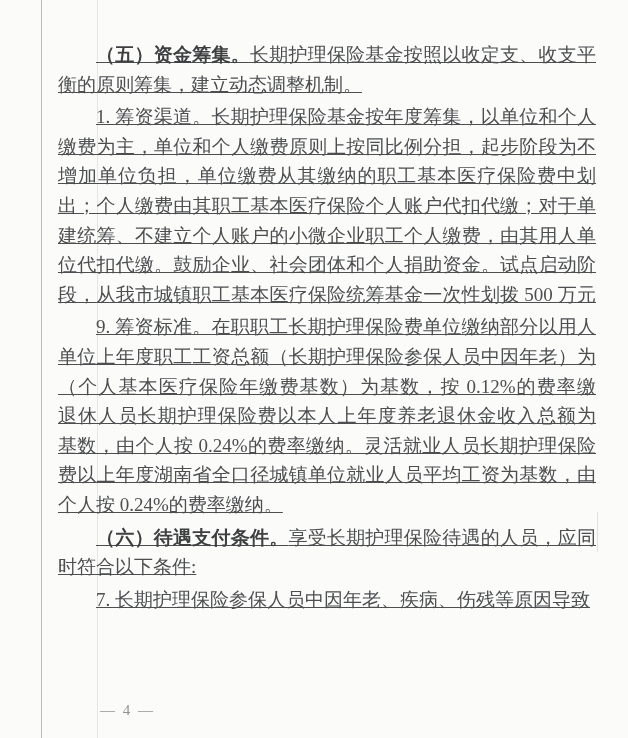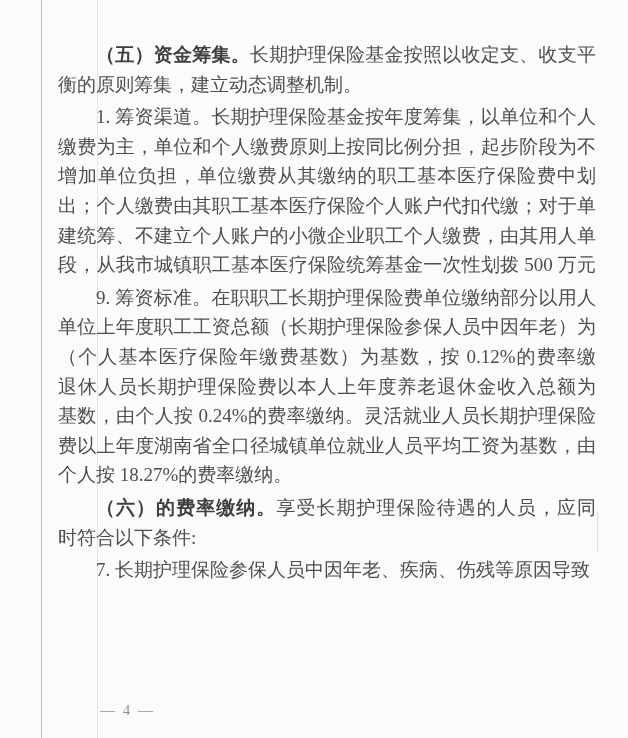--- a/index.html
+++ b/index.html
@@ -19,20 +19,21 @@
     background: rgba(150,150,150,0.25);
   }
   .text-block {
     position: absolute;
     left: 58px;
     top: 40px;
     width: 538px;
     font-size: 19px;
     color: #4d4e50;
     text-rendering: optimizeLegibility;
+    text-decoration: underline;
   }
   .para { margin: 0 0 3px 0; }
   .line {
     height: 29.6px;
     line-height: 29.6px;
     text-align: justify;
     text-justify: inter-ideograph;
     overflow: hidden;
   }
   .line.just { text-align-last: justify; }
@@ -58,33 +59,34 @@
       <div class="para">
         <div class="line indent just"><span class="b">（五）资金筹集。</span><span>长期护理保险基金按照以收定支、收支平</span></div>
         <div class="line"><span>衡的原则筹集，建立动态调整机制。</span></div>
       </div>
       <div class="para">
         <div class="line indent just"><span>1. 筹资渠道。长期护理保险基金按年度筹集，以单位和个人</span></div>
         <div class="line just"><span>缴费为主，单位和个人缴费原则上按同比例分担，起步阶段为不</span></div>
         <div class="line just"><span>增加单位负担，单位缴费从其缴纳的职工基本医疗保险费中划</span></div>
         <div class="line just"><span>出；个人缴费由其职工基本医疗保险个人账户代扣代缴；对于单</span></div>
         <div class="line just"><span>建统筹、不建立个人账户的小微企业职工个人缴费，由其用人单</span></div>
+        <div class="line just"><span>位代扣代缴。鼓励企业、社会团体和个人捐助资金。试点启动阶</span></div>
         <div class="line just"><span>段，从我市城镇职工基本医疗保险统筹基金一次性划拨 500 万元</span></div>
       </div>
       <div class="para">
         <div class="line indent just"><span>9. 筹资标准。在职职工长期护理保险费单位缴纳部分以用人</span></div>
         <div class="line just"><span>单位上年度职工工资总额（长期护理保险参保人员中因年老）为基</span></div>
         <div class="line just"><span>（个人基本医疗保险年缴费基数）为基数，按 0.12%的费率缴纳。</span></div>
         <div class="line just"><span>退休人员长期护理保险费以本人上年度养老退休金收入总额为</span></div>
         <div class="line just"><span>基数，由个人按 0.24%的费率缴纳。灵活就业人员长期护理保险</span></div>
         <div class="line just"><span>费以上年度湖南省全口径城镇单位就业人员平均工资为基数，由</span></div>
-        <div class="line"><span>个人按 18.27%的费率缴纳。</span></div>
+        <div class="line"><span>个人按 0.24%的费率缴纳。</span></div>
       </div>
       <div class="para">
-        <div class="line indent just"><span class="b">（六）的费率缴纳。</span><span>享受长期护理保险待遇的人员，应同</span></div>
+        <div class="line indent just"><span class="b">（六）待遇支付条件。</span><span>享受长期护理保险待遇的人员，应同</span></div>
         <div class="line"><span>时符合以下条件:</span></div>
       </div>
       <div class="para">
         <div class="line indent"><span>7. 长期护理保险参保人员中因年老、疾病、伤残等原因导致</span></div>
       </div>
     </div>
   <div class="footer" style="color: rgb(143, 145, 147);">— 4 —</div>
 </div>
 
 </body></html>

